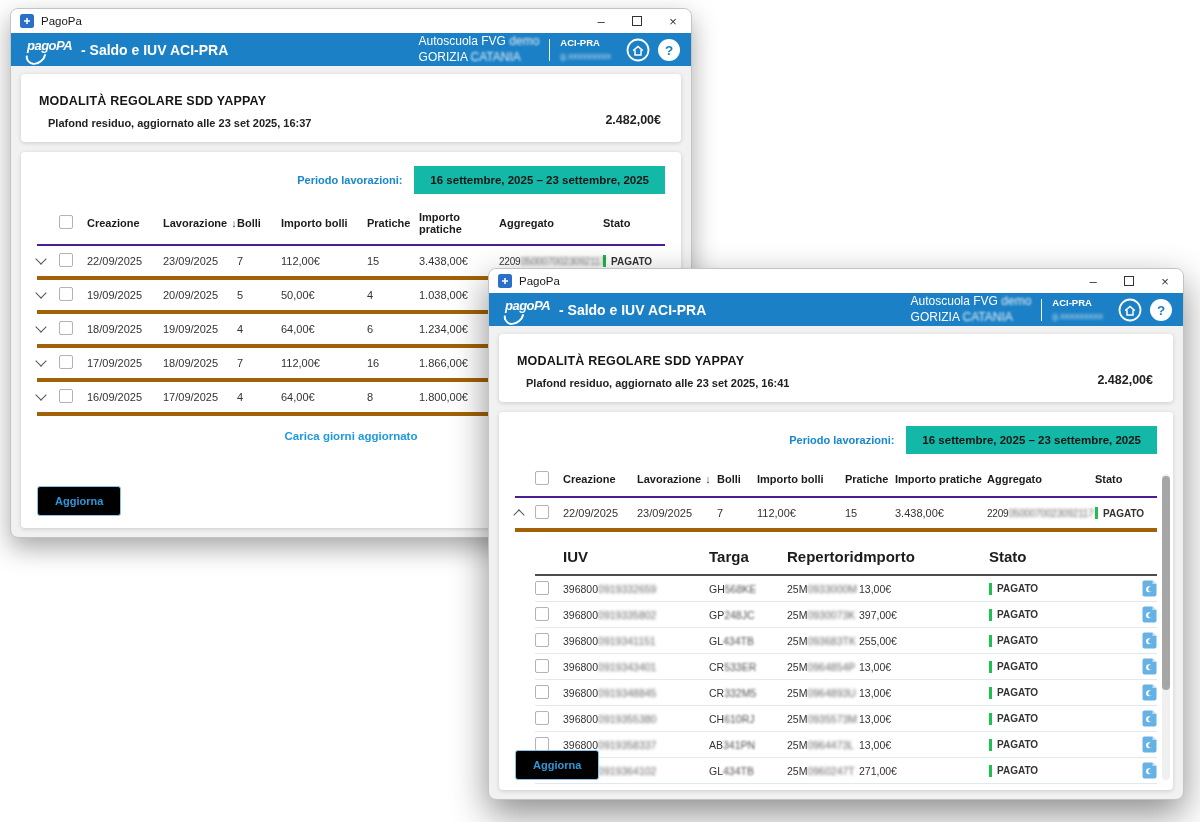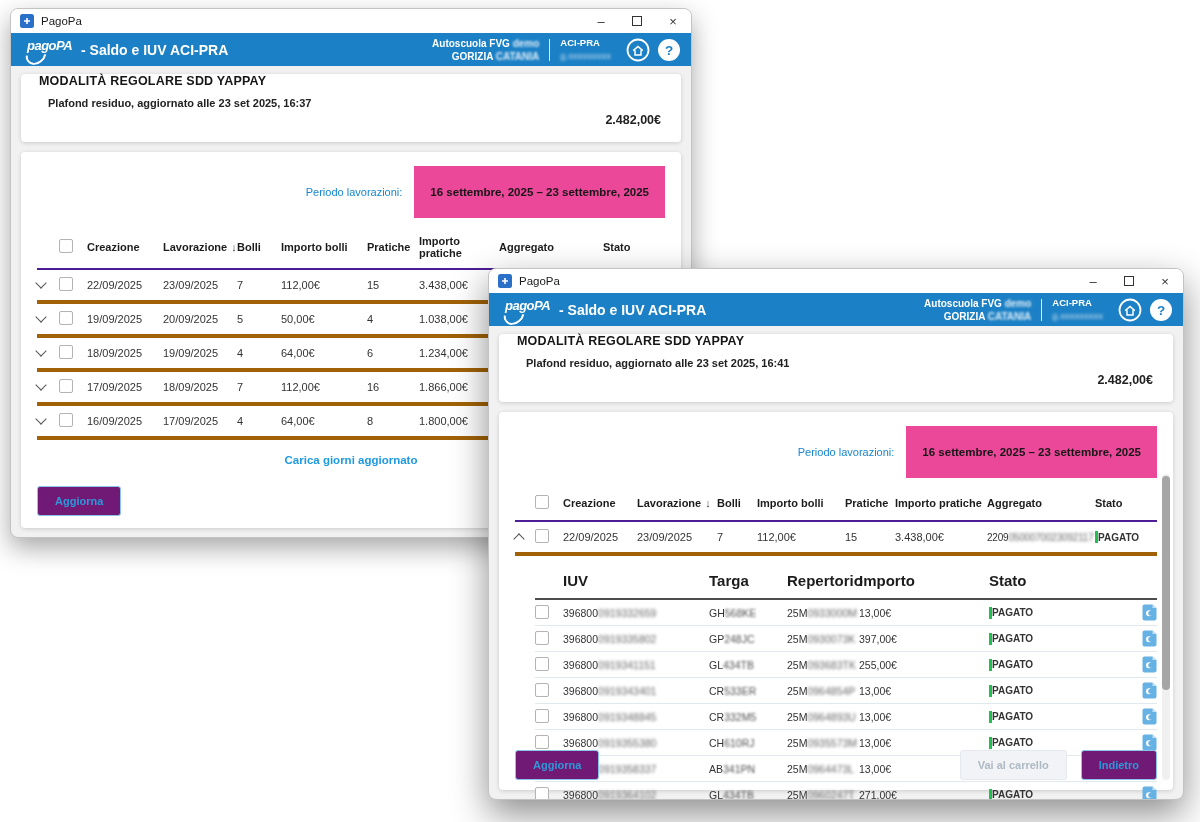--- a/index.html
+++ b/index.html
@@ -20,56 +20,56 @@
            font-size:13px;color:#333;cursor:default;}
   .maxi{width:8px;height:8px;border:1px solid #333;display:inline-block;}
   
   .appbar{height:33px;background:#1b80c5;display:flex;align-items:center;padding:0 10px;color:#fff;}
   .logo{position:relative;width:56px;height:28px;flex:none;}
   .logo-text{font-weight:bold;font-style:italic;font-size:13px;letter-spacing:-.5px;position:absolute;left:6px;top:2px;}
   .logo-swoosh{position:absolute;left:4px;top:10px;width:18px;height:14px;border:2px solid #fff;
                border-top-color:transparent;border-right-color:transparent;border-radius:50%;
                transform:rotate(-40deg);}
   .appbar-title{font-size:14px;font-weight:bold;margin-left:4px;flex:1;white-space:nowrap;}
-  .org-block{text-align:right;font-size:10px;font-weight:bold;line-height:1.3;white-space:nowrap;}
+  .org-block{font-size:12px;font-weight:normal;line-height:1.3;white-space:nowrap;}
   .v-div{width:1px;height:22px;background:rgba(255,255,255,.9);margin:0 10px;flex:none;}
   .acct-block{font-size:9.5px;font-weight:bold;line-height:1.3;margin-right:8px;white-space:nowrap;}
   .acct-sub{font-weight:normal;}
   .round-icon{width:24px;height:24px;margin-left:7px;display:inline-flex;flex:none;}
   
   .content{padding:8px 10px;}
   .card{background:#fff;border-radius:4px;box-shadow:0 1px 4px rgba(0,0,0,.16);}
-  .modalita{height:68px;margin-bottom:10px;position:relative;padding:0 18px;box-sizing:border-box;}
+  .modalita{height:68px;margin-bottom:10px;position:relative;padding:20px 18px;box-sizing:border-box;}
   .modalita-title{font-size:12.5px;font-weight:bold;color:#161616;letter-spacing:.2px;}
   .modalita-sub{font-size:11px;font-weight:bold;color:#222;margin-top:9px;margin-left:9px;}
   .modalita-amount{position:absolute;right:20px;bottom:15px;font-size:12.5px;font-weight:bold;}
   .table-card{position:relative;padding:10px 16px 14px;box-sizing:border-box;}
   #back-window .table-card{height:376px;}
   #front-window .table-card{height:378px;}
   .periodo-row{display:flex;justify-content:flex-end;align-items:center;gap:12px;margin:4px 0 10px;}
-  .periodo-label{color:#1787d0;font-weight:normal;font-size:11px;}
-  .periodo-value{background:#ec4899;padding:20px 16px;font-weight:bold;font-size:11.5px;color:#161616;}
+  .periodo-label{color:#1787d0;font-weight:bold;font-size:11px;}
+  .periodo-value{background:#14b8a6;padding:8px 16px;font-weight:bold;font-size:11.5px;color:#161616;}
   
   .bw-grid{display:grid;grid-template-columns:22px 28px 76px 74px 44px 86px 52px 80px 104px 1fr;align-items:center;}
   .fw-grid{display:grid;grid-template-columns:20px 28px 74px 80px 40px 88px 50px 92px 108px 1fr;align-items:center;}
   .thead{font-weight:bold;font-size:11px;color:#1c1c1c;border-bottom:2px solid #4c1d95;padding:7px 0 9px;}
   .trow{font-size:11px;color:#333;border-bottom:4px solid #a16207;height:30px;}
   .tc{text-align:left;}
   .sort-arrow{font-weight:normal;color:#444;margin-left:4px;}
   .chev{display:inline-block;width:7px;height:7px;border-right:1.6px solid #555;border-bottom:1.6px solid #555;
         transform:rotate(45deg);margin-bottom:2px;}
   .chev.up{transform:rotate(-135deg);margin-bottom:-2px;}
   .cb{display:inline-block;width:14px;height:14px;border:1px solid #b3b3b3;border-radius:2px;background:#fff;box-sizing:border-box;}
-  .stato{display:flex;align-items:center;font-size:10px;font-weight:bold;color:#333;}
+  .stato{display:flex;align-items:center;gap:5px;font-size:10px;font-weight:bold;color:#333;}
   .stato-bar{width:3px;height:12px;background:#1ec04f;flex:none;}
   .agg{font-size:10px;letter-spacing:-.2px;white-space:nowrap;}
   .blur1{filter:blur(.9px);opacity:.85;}
   .blur2{filter:blur(1.4px);opacity:.75;}
   .link-center{text-align:center;color:#1e9ae0;font-weight:bold;font-size:11.5px;margin-top:14px;}
-  .btn{display:inline-block;background:#701a75;border:1px solid #8ac4ea;color:#2e97da;font-weight:bold;
+  .btn{display:inline-block;background:#000000;border:1px solid #8ac4ea;color:#2e97da;font-weight:bold;
        font-size:11px;padding:8px 17px;border-radius:3px;cursor:default;}
   .btn-disabled{background:#f1f3f6;border:1px solid #e5e9ed;color:#aeb9c3;}
   .card-bottom-left{position:absolute;left:16px;bottom:12px;}
   .bottom-bar{position:absolute;left:16px;right:16px;bottom:10px;display:flex;justify-content:space-between;align-items:center;}
   .bottom-right{display:flex;gap:14px;}
   
   .sub-wrap{margin-left:20px;margin-top:8px;}
   .sub-grid{display:grid;grid-template-columns:28px 146px 78px 72px 130px 146px 1fr;align-items:center;}
   .sub-head{font-weight:bold;font-size:15px;color:#1c1c1c;border-bottom:2px solid #4d4d4d;padding:8px 0 9px;}
   .sub-row{height:25px;font-size:10.5px;color:#333;border-bottom:1px solid #e1e8ee;}
@@ -471,20 +471,16 @@
                 </svg>
               </span>
             </div>
           </div>
       </div>
       <div class="scrollbar">
         <span class="scroll-thumb"></span>
       </div>
       <div class="bottom-bar">
         <span class="btn">Aggiorna</span>
-        <span class="bottom-right">
-          <span class="btn btn-disabled">Vai al carrello</span>
-          <span class="btn">Indietro</span>
-        </span>
       </div>
     </div>
   </div>
 </div>
 
 </body></html>

